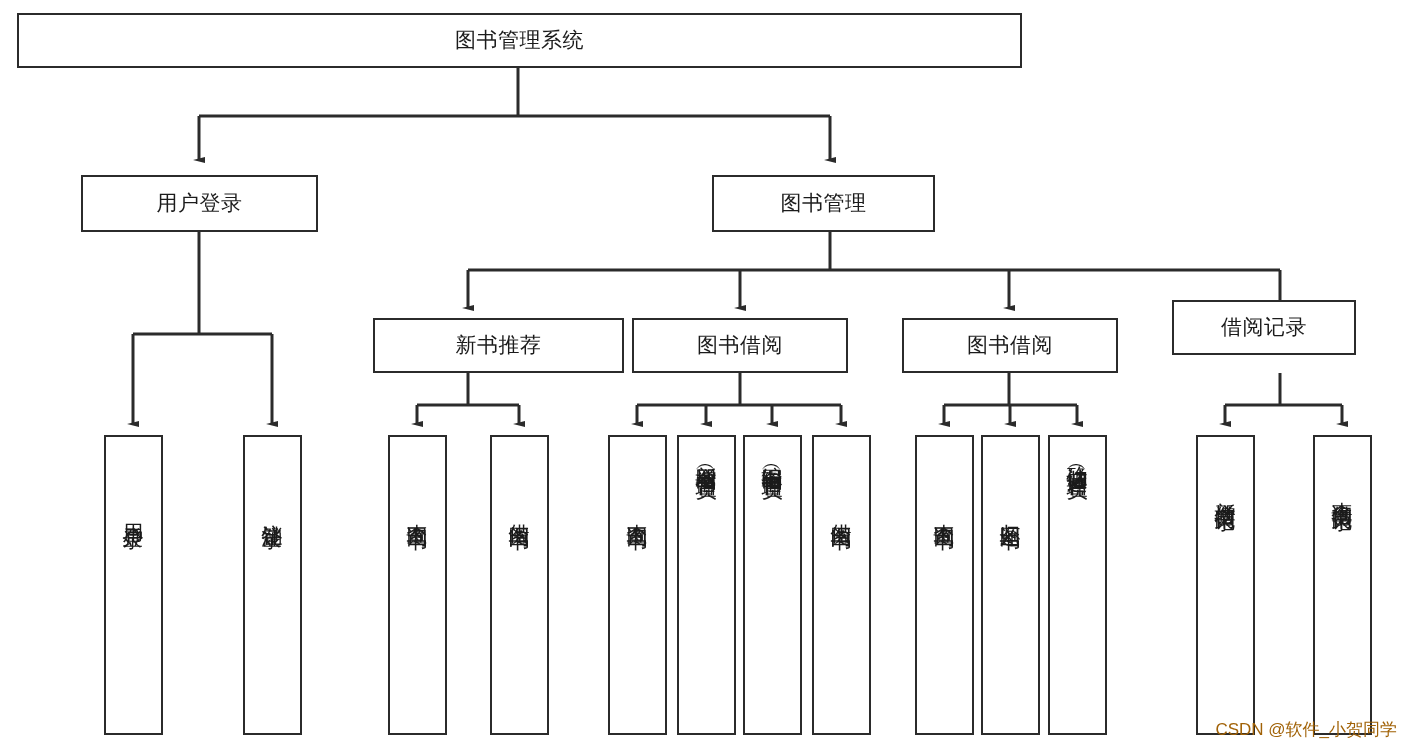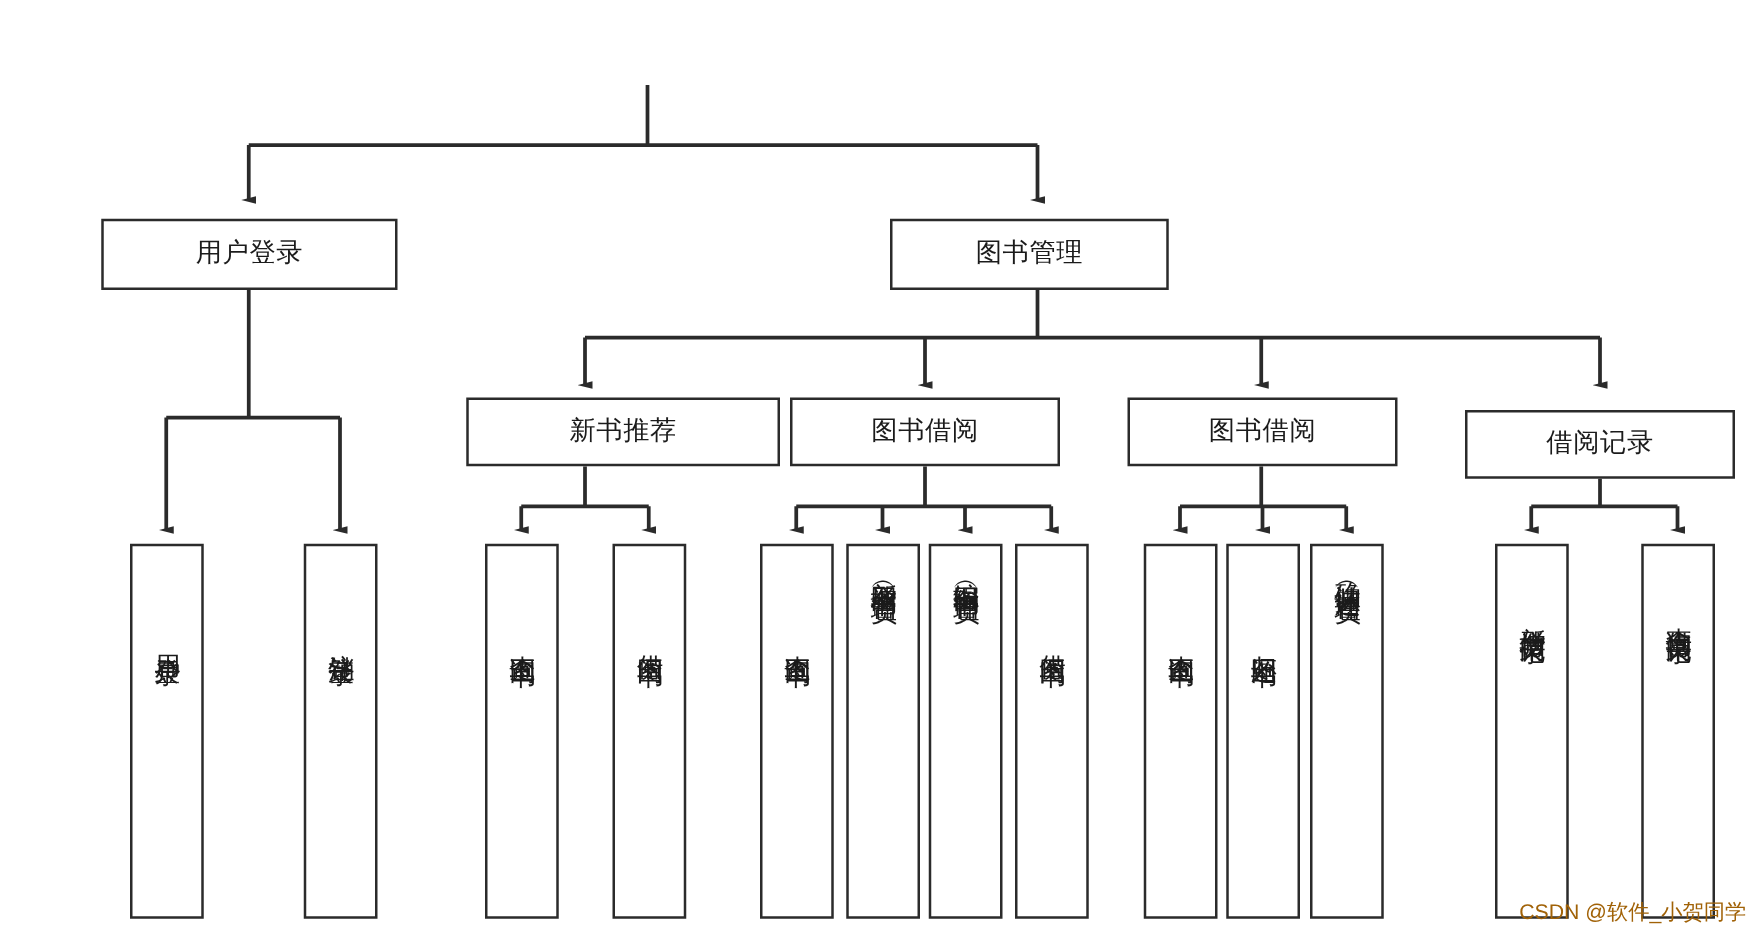--- a/index.html
+++ b/index.html
@@ -121,38 +121,41 @@
       <path d="M1010,405 L1010,424" marker-end="url(#arrow)"></path>
       <path d="M1077,405 L1077,424" marker-end="url(#arrow)"></path>
 
       <path d="M1280,373 L1280,405"></path>
       <path d="M1225,405 L1342,405"></path>
       <path d="M1225,405 L1225,424" marker-end="url(#arrow)"></path>
       <path d="M1342,405 L1342,424" marker-end="url(#arrow)"></path>
     </g>
   </svg>
 
+  <div class="node horizontal" style="left:17px; top:13px; width:1005px; height:55px;">
+    <span class="node-label">图书管理系统</span>
+  </div>
 
   <div class="node horizontal" style="left:81px; top:175px; width:237px; height:57px;">
     <span class="node-label">用户登录</span>
   </div>
   <div class="node horizontal" style="left:712px; top:175px; width:223px; height:57px;">
     <span class="node-label">图书管理</span>
   </div>
 
   <div class="node horizontal" style="left:373px; top:318px; width:251px; height:55px;">
     <span class="node-label">新书推荐</span>
   </div>
   <div class="node horizontal" style="left:632px; top:318px; width:216px; height:55px;">
     <span class="node-label">图书借阅</span>
   </div>
   <div class="node horizontal" style="left:902px; top:318px; width:216px; height:55px;">
     <span class="node-label">图书借阅</span>
   </div>
-  <div class="node horizontal" style="left:1172px; top:328px; width:216px; height:55px;">
+  <div class="node horizontal" style="left:1172px; top:300px; width:184px; height:55px;">
     <span class="node-label">借阅记录</span>
   </div>
 
   <div class="node vertical mid" style="left:104px; top:435px; width:59px; height:300px;">
     <span class="node-label">用户登录</span>
   </div>
   <div class="node vertical mid" style="left:243px; top:435px; width:59px; height:300px;">
     <span class="node-label">注销登录</span>
   </div>
 

